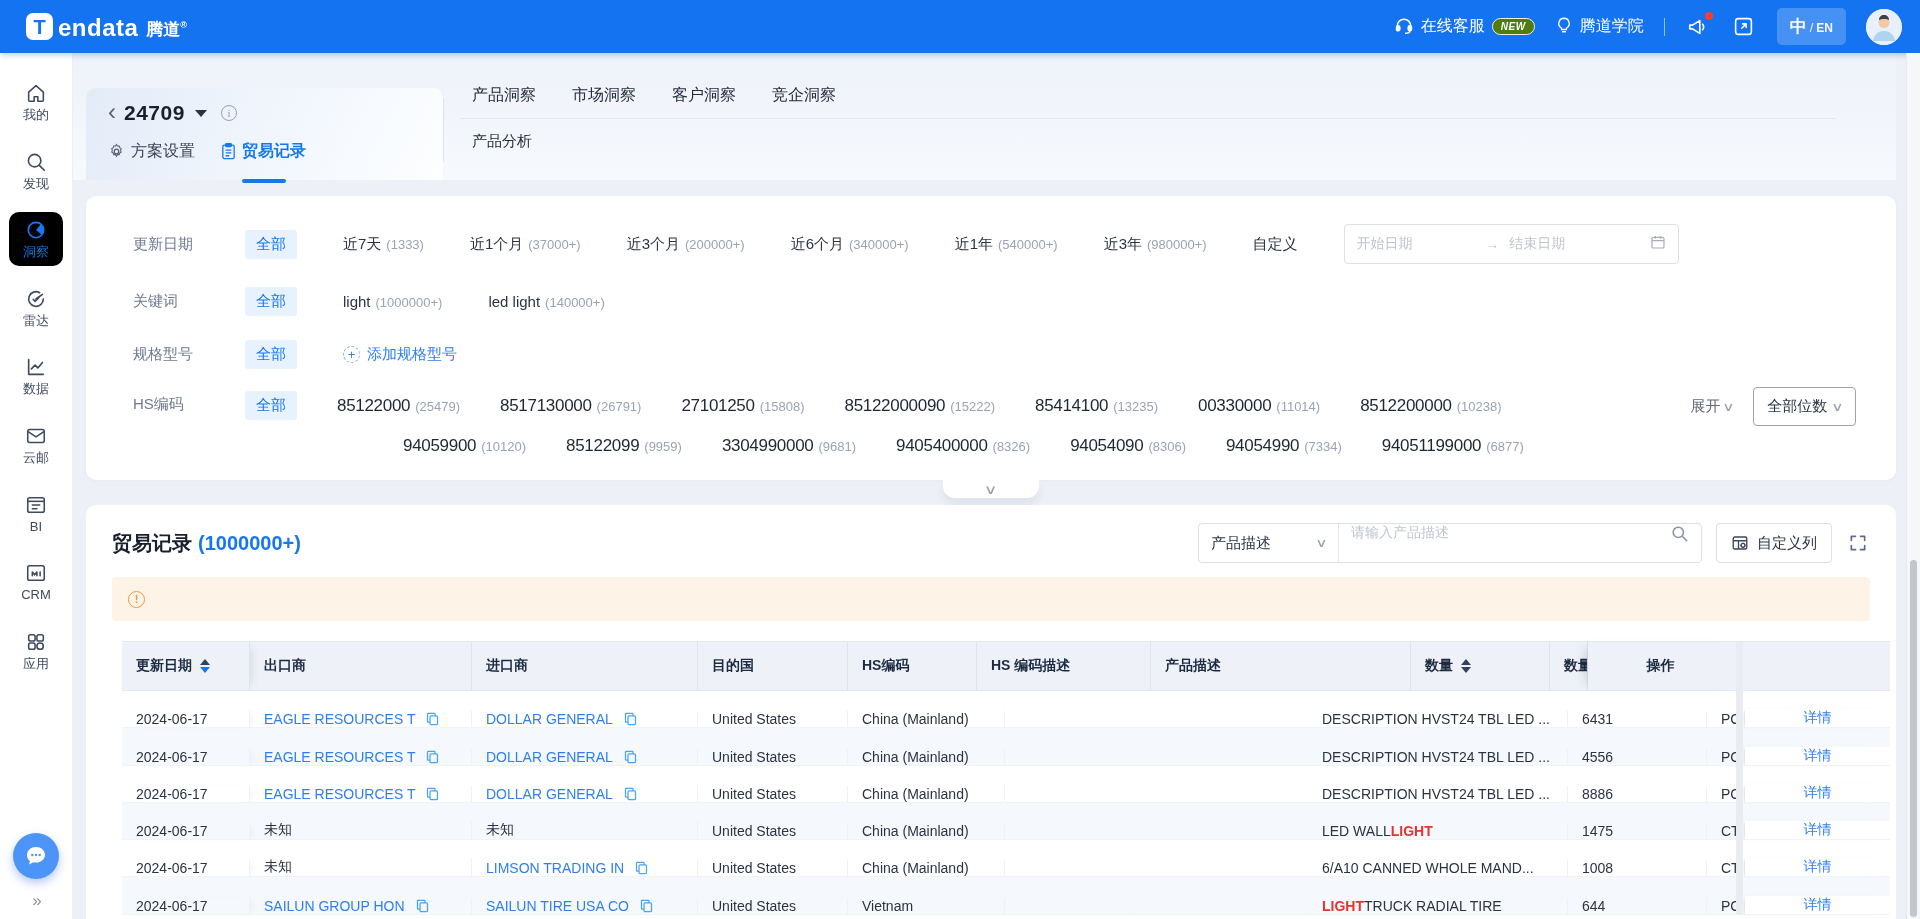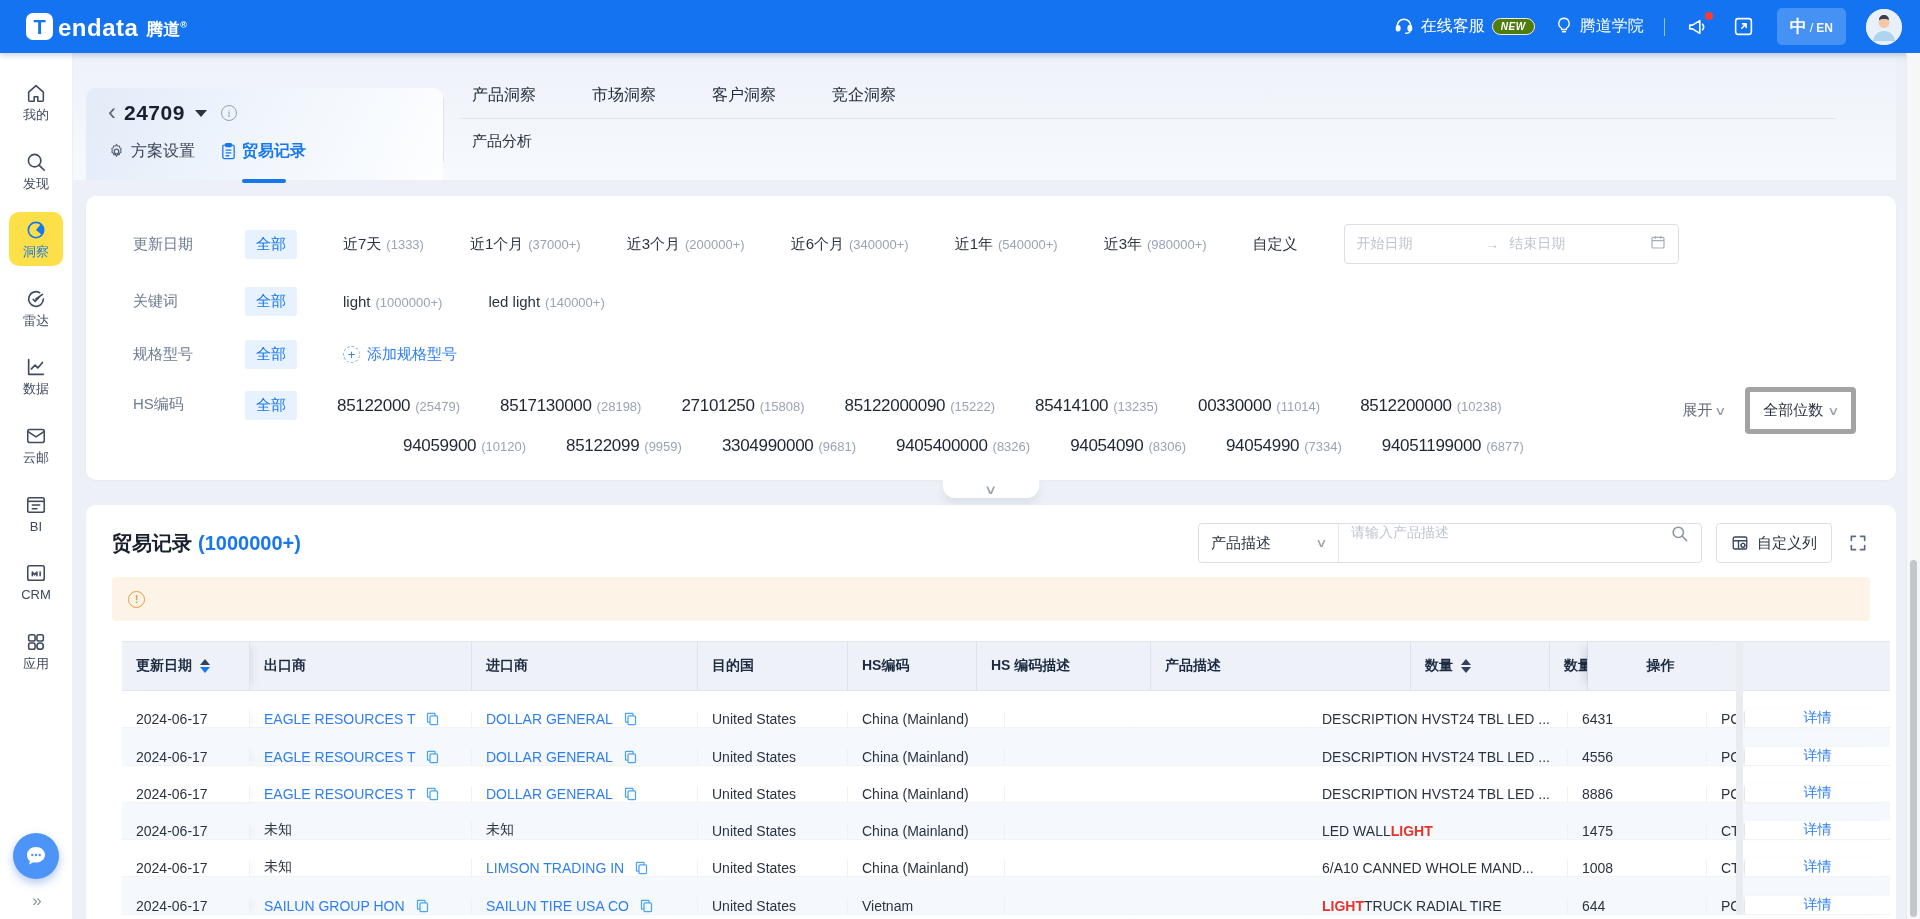--- a/index.html
+++ b/index.html
@@ -31,21 +31,21 @@
   .avatar { width:36px; height:36px; border-radius:50%; background:#e8f0fb; overflow:hidden; cursor:pointer; flex:none; }
 
   
   .sidebar { position:absolute; top:53px; left:0; width:72px; bottom:0; background:#fff; z-index:40;
              display:flex; flex-direction:column; align-items:center; padding:22px 0 8px;
              box-shadow:1px 0 0 #eceff4; }
   .side-item { width:54px; padding:7px 0 6px; border-radius:10px; display:flex; flex-direction:column;
                align-items:center; gap:3px; margin-bottom:15px; cursor:pointer; color:#3e4a5e; }
   .side-item svg { width:22px; height:22px; stroke:#3e4a5e; }
   .side-item .side-label { font-size:13px; line-height:1.2; }
-  .side-item.active { background:#fde047; color:#1677f0; }
+  .side-item.active { background:#000000; color:#1677f0; }
   .side-item.active svg { stroke:#1677f0; }
   .chat-fab { margin-top:auto; width:46px; height:46px; border-radius:50%; background:#4d94f8;
               display:grid; place-items:center; box-shadow:0 4px 10px rgba(40,100,220,.35); cursor:pointer; }
   .side-collapse { margin-top:12px; color:#8a93a6; font-size:17px; letter-spacing:-2px; cursor:pointer; }
 
   
   .main { position:absolute; left:72px; top:53px; right:0; bottom:0; background:#edf0f6; overflow:hidden; }
   .header-band { position:absolute; left:0; top:0; right:24px; height:127px;
                  background:linear-gradient(180deg,#eef2f9 0%,#f6f9fd 100%); }
   .plan-card { position:absolute; left:14px; top:35px; width:357px; height:92px; border-radius:10px 10px 0 0;
@@ -57,21 +57,21 @@
                    border-top:7px solid #2b3342; margin-left:2px; cursor:pointer; }
   .info-icon { width:16px; height:16px; border:1px solid #98a1b0; color:#98a1b0; border-radius:50%;
                font-size:11px; display:grid; place-items:center; margin-left:6px; font-family:"Liberation Serif",serif; }
   .plan-row2 { display:flex; align-items:center; gap:26px; margin-top:13px; font-size:16px; }
   .plan-tab { display:flex; align-items:center; gap:6px; color:#3c465a; cursor:pointer; position:relative; padding-bottom:8px; }
   .plan-tab.active { color:#1677f0; font-weight:600; }
   .plan-tab.active::after { content:""; position:absolute; left:50%; transform:translateX(-50%); bottom:-13px;
                             width:44px; height:4px; border-radius:2px; background:#1677f0; }
   .hdr-vdivider { position:absolute; left:371px; top:45px; height:64px; width:1px; background:#dfe4ec; }
   .insight-tabs { position:absolute; left:400px; top:32px; right:60px; }
-  .tabs-row { display:flex; gap:56px; font-size:16px; color:#242c3d; }
+  .tabs-row { display:flex; gap:36px; font-size:16px; color:#242c3d; }
   .tabs-row .tab { cursor:pointer; }
   .tabs-hr { height:1px; background:#e3e8f0; margin:12px 0 0 -12px; }
   .subtab { margin-top:13px; font-size:15px; color:#242c3d; cursor:pointer; width:max-content; }
 
   
   .filter-card { position:absolute; left:14px; top:143px; width:1810px; height:284px; background:#fff;
                  border-radius:10px; box-shadow:0 1px 3px rgba(30,50,90,.04); padding:28px 40px 0 47px; }
   .f-row { display:flex; align-items:center; margin-bottom:21px; min-height:32px; }
   .f-label { width:112px; flex:none; font-size:15px; color:#6d7a90; }
   .f-opts { display:flex; align-items:center; gap:46px; flex-wrap:nowrap; }
@@ -88,21 +88,21 @@
   .add-spec { display:flex; align-items:center; gap:7px; color:#2e7ef2; font-size:15px; cursor:pointer; }
   .plus-dashed { width:17px; height:17px; border:1px dashed #7fb0f7; border-radius:50%; display:grid;
                  place-items:center; font-size:13px; color:#2e7ef2; line-height:1; }
   .hs-block { position:relative; }
   .hs-codes { display:flex; align-items:baseline; gap:40px; }
   .hs-num { font-size:17px; color:#1f2634; font-weight:500; letter-spacing:-.3px; }
   .hs-count { font-size:13px; color:#9aa3b5; }
   .hs-row2 { margin:16px 0 0 158px; }
   .hs-right { position:absolute; right:0; top:-4px; display:flex; align-items:center; gap:20px; }
   .expand-link { font-size:15px; color:#606a78; cursor:pointer; display:flex; align-items:center; gap:4px; }
-  .digits-btn { border:5px solid #a3a3a3; border-radius:4px; background:#fff; padding:9px 13px; font-size:15px;
+  .digits-btn { border:1px solid #a3a3a3; border-radius:4px; background:#fff; padding:9px 13px; font-size:15px;
                 color:#2b3342; display:flex; align-items:center; gap:6px; cursor:pointer; }
   .chev { font-size:12px; color:#98a0ad; transform:scaleX(1.4); display:inline-block; }
   .collapse-notch { position:absolute; left:50%; transform:translateX(-50%); bottom:-18px; width:96px; height:18px;
                     background:#fff; border-radius:0 0 12px 12px; box-shadow:0 7px 8px rgba(30,50,90,.07);
                     display:grid; place-items:center; cursor:pointer; }
   .collapse-notch .chev { font-size:13px; }
 
   
   .records-card { position:absolute; left:14px; top:452px; width:1810px; height:480px; background:#fff;
                   border-radius:10px 10px 0 0; padding:18px 0 0 26px; }
@@ -415,21 +415,21 @@
     <div class="f-row hs-block" style="align-items:flex-start">
       <span class="f-label" style="margin-top:4px">HS编码</span>
       <div>
         <div class="hs-codes" style="align-items:center">
           <span class="chip-all">全部</span>
           <span style="display:contents"><span class="f-opt">
                 <span class="hs-num">85122000</span>
                 <span class="hs-count">(25479)</span>
               </span><span class="f-opt">
                 <span class="hs-num">8517130000</span>
-                <span class="hs-count">(28198)</span>
+                <span class="hs-count">(26791)</span>
               </span><span class="f-opt">
                 <span class="hs-num">27101250</span>
                 <span class="hs-count">(15808)</span>
               </span><span class="f-opt">
                 <span class="hs-num">85122000090</span>
                 <span class="hs-count">(15222)</span>
               </span><span class="f-opt">
                 <span class="hs-num">85414100</span>
                 <span class="hs-count">(13235)</span>
               </span><span class="f-opt">

